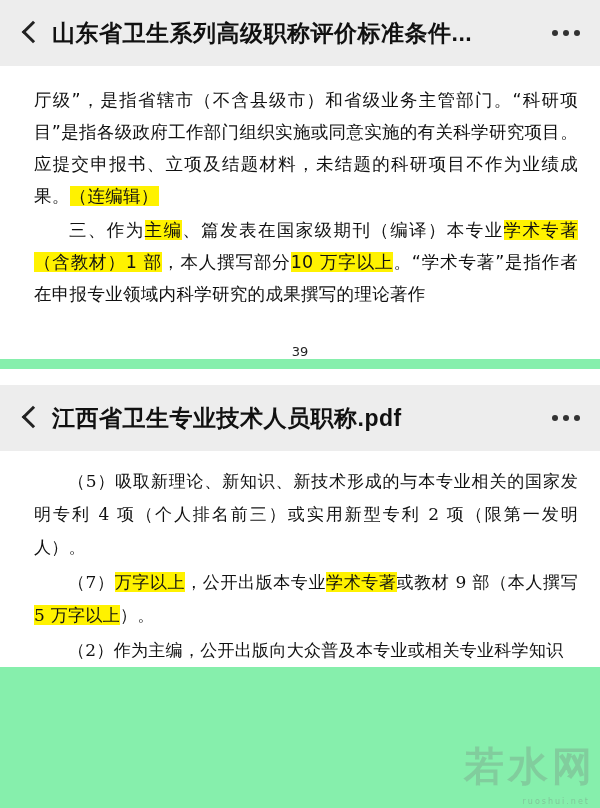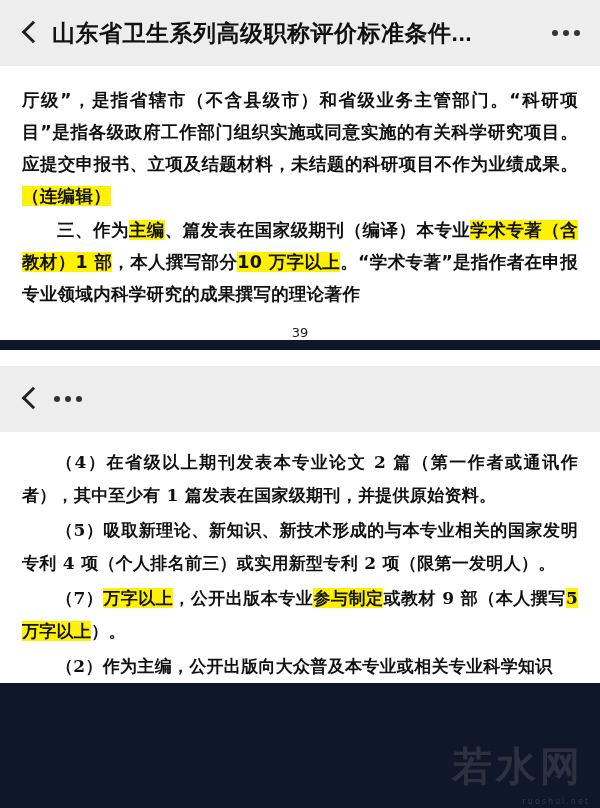--- a/index.html
+++ b/index.html
@@ -11,21 +11,21 @@
     width: 600px;
     height: 808px;
     overflow: hidden;
     font-family: "Liberation Sans", sans-serif;
     color: #1a1a1a;
   }
   .screen {
     width: 600px;
     height: 808px;
     position: relative;
-    background: #0f172a;
+    background: #86efac;
   }
 
   
   .doc-card {
     position: relative;
     background: #ffffff;
   }
   .doc-header {
     background: #ededed;
     height: 66px;
@@ -84,36 +84,35 @@
   .doc-body {
     padding: 18px 22px 0 22px;
     box-sizing: border-box;
   }
   .para {
     font-family: "DejaVu Sans", sans-serif;
     font-size: 17.5px;
     line-height: 32px;
     color: #111;
     text-align: justify;
-    margin: 0 0 2px 0;
+    margin: 0 0 2px 12px;
     letter-spacing: 0.3px;
-    font-weight: bold;
   }
   .para.indent {
     text-indent: 2em;
   }
   .hl {
     background: #fff200;
   }
   .page-num {
     text-align: center;
     font-family: "DejaVu Sans", sans-serif;
     font-size: 13px;
     color: #222;
-    margin-top: 15px;
+    margin-top: 34px;
     margin-bottom: 10px;
   }
 
   
   .doc-card-2 .doc-body {
     padding-top: 14px;
   }
   .doc-card-2 .para {
     font-family: "DejaVu Serif", serif;
     font-size: 17px;
@@ -121,21 +120,21 @@
   }
 
   .gap {
     height: 16px;
     background: #ffffff;
   }
 
   
   .watermark {
     position: absolute;
-    right: 16px;
+    right: 4px;
     bottom: 14px;
     font-family: "DejaVu Serif", serif;
     font-size: 40px;
     font-weight: bold;
     color: rgba(120,120,120,0.28);
     letter-spacing: 4px;
     pointer-events: none;
     user-select: none;
   }
   .watermark-sub {
@@ -174,35 +173,33 @@
       </p>
       <div class="page-num">39</div>
     </div>
   </div>
 
   <div class="gap"></div>
 
   <div class="doc-card doc-card-2">
     <div class="doc-header">
       <div class="back-icon"></div>
+      <div class="doc-title">江西省卫生专业技术人员职称.pdf</div>
       <div class="more-icon">
         <span></span>
           <span></span>
           <span></span>
       </div>
     </div>
     <div class="doc-body">
       <p class="para indent">
-        <span>（4）在省级以上期刊发表本专业论文 2 篇（第一作者或通讯作者），其中至少有 1 篇发表在国家级期刊，并提供原始资料。</span>
-      </p>
-      <p class="para indent">
         <span>（5）吸取新理论、新知识、新技术形成的与本专业相关的国家发明专利 4 项（个人排名前三）或实用新型专利 2 项（限第一发明人）。</span>
       </p>
       <p class="para indent">
-        <span>（7）</span><span class="hl">万字以上</span><span>，公开出版本专业</span><span class="hl">参与制定</span><span>或教材 9 部（本人撰写</span><span class="hl">5 万字以上</span><span>）。</span>
+        <span>（7）</span><span class="hl">万字以上</span><span>，公开出版本专业</span><span class="hl">学术专著</span><span>或教材 9 部（本人撰写</span><span class="hl">5 万字以上</span><span>）。</span>
       </p>
       <p class="para indent">
         <span>（2）作为主编，公开出版向大众普及本专业或相关专业科学知识</span>
       </p>
     </div>
   </div>
 
   <div class="watermark">若水网</div>
   <div class="watermark-sub">ruoshui.net</div>
 

